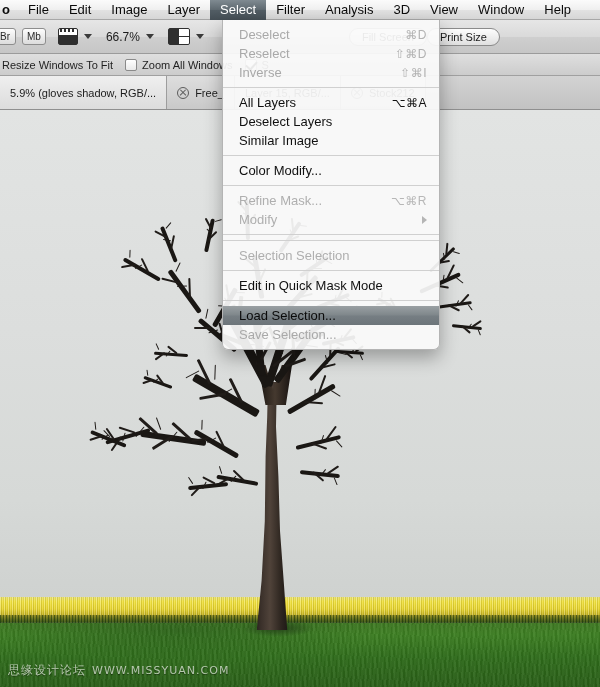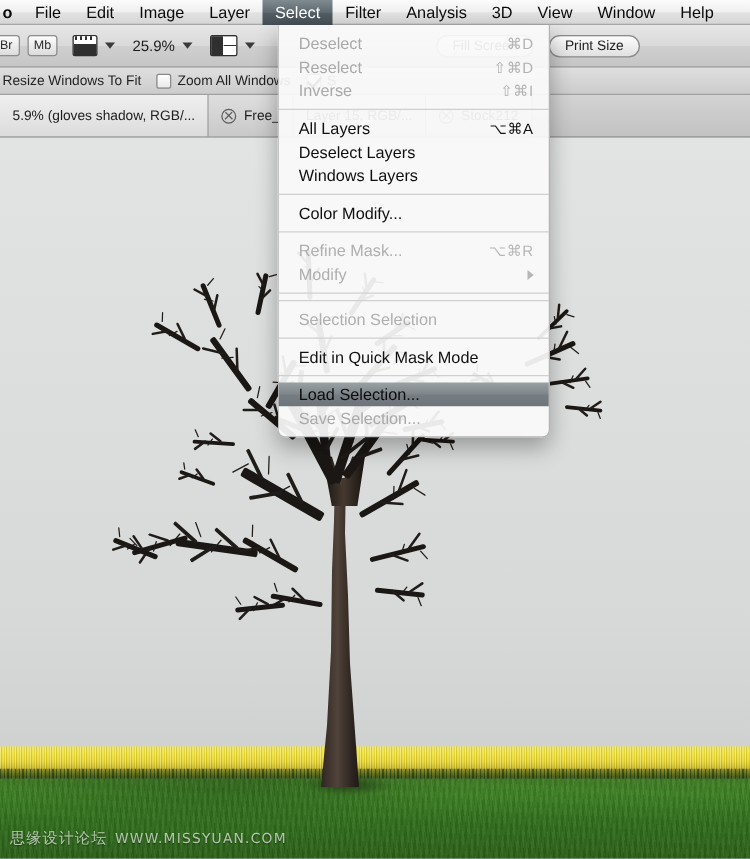--- a/index.html
+++ b/index.html
@@ -122,21 +122,21 @@
       linear-gradient(90deg,#2f2f2f 0 48%, #fff 48% 50%, #2f2f2f 50% 100%);
     position:relative; overflow:hidden;
   }
   .layout-icon:after{
     content:"";position:absolute;right:0;top:0;width:50%;height:100%;
     background:linear-gradient(180deg,#fff 0 46%,#2f2f2f 46% 54%,#fff 54% 100%);
   }
   .pill{
     border:1px solid #8b8b8b; border-radius:10px;
     background:linear-gradient(180deg,#fdfdfd,#e0e0e0);
-    font-size:11px; color:#1c1c1c; padding:2px 12px; margin-left:12px; white-space:nowrap;
+    font-size:11px; color:#1c1c1c; padding:2px 12px; white-space:nowrap;
   }
 
   
   #checkrow{
     position:absolute; left:0; top:54px; width:600px; height:22px;
     background:linear-gradient(180deg,#dfdfdf,#cccccc);
     border-bottom:1px solid #a0a0a0;
     display:flex; align-items:center; font-size:11px; color:#1f1f1f;
     z-index:29;
     text-align:center;
@@ -453,21 +453,21 @@
     <div class="mb-item">View</div>
     <div class="mb-item">Window</div>
     <div class="mb-item">Help</div>
   </div>
 
 <div id="optionsbar">
   <div class="ob-btn first">Br</div>
   <div class="ob-btn">Mb</div>
   <div class="zoom-icon"></div>
   <div class="caret"></div>
-  <div class="zoom-val">25.9%</div>
+  <div class="zoom-val">66.7%</div>
   <div class="caret"></div>
   <div class="layout-icon"></div>
   <div class="caret"></div>
   <div class="pill" style="margin-left:145px">Fill Screen</div>
   <div class="pill">Print Size</div>
 </div>
 
 <div id="checkrow">
   <span class="chk-lbl" style="margin-left:2px">Resize Windows To Fit</span>
   <span class="cbx"></span>
@@ -512,21 +512,21 @@
     <div class="">
       <div class="mi">
         <span class="mi-label">All Layers</span>
         <span class="mi-key">⌥⌘A</span>
       </div>
       <div class="mi">
         <span class="mi-label">Deselect Layers</span>
         <span class="mi-key"></span>
       </div>
       <div class="mi">
-        <span class="mi-label">Windows Layers</span>
+        <span class="mi-label">Similar Image</span>
         <span class="mi-key"></span>
       </div>
     </div>
     <div class="msep"></div>
     <div class="">
       <div class="mi">
         <span class="mi-label">Color Modify...</span>
         <span class="mi-key"></span>
       </div>
     </div>

